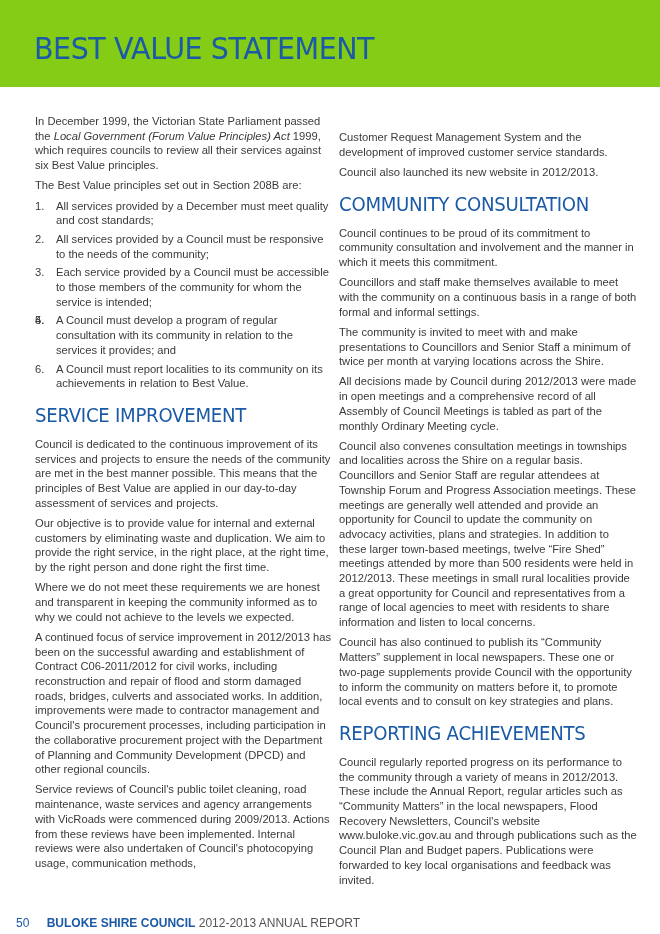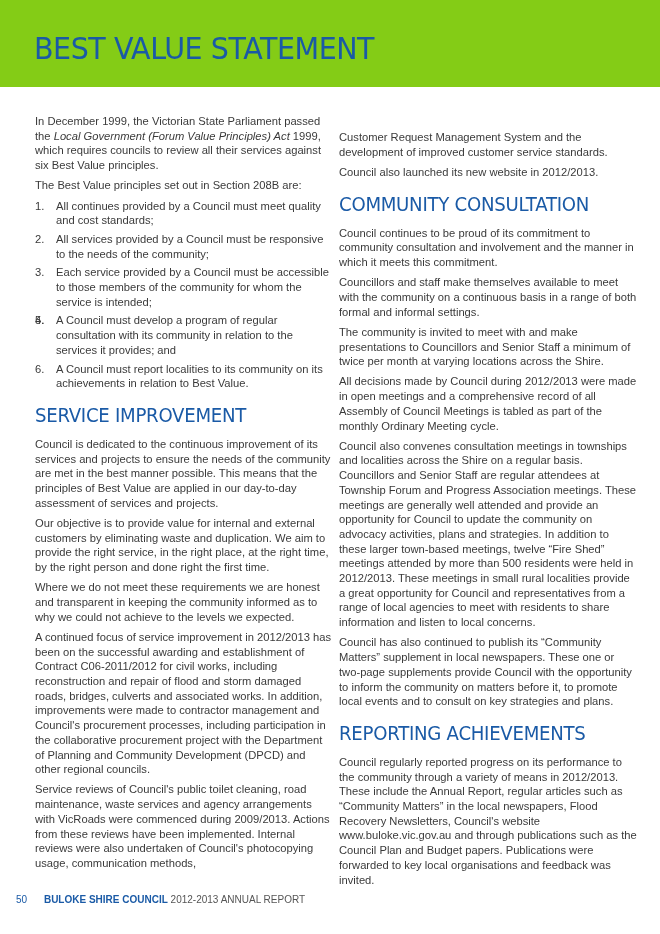--- a/index.html
+++ b/index.html
@@ -29,38 +29,38 @@
     ol li { position: relative; padding-left: 21px; margin-bottom: 4px; }
     ol li .num { position: absolute; left: 0; top: 0; }
     h2 {
       margin: 14px 0 10px 0; font-weight: normal; font-size: 19.5px; line-height: 22px;
       color: #1a5aa6; font-family: "DejaVu Sans", sans-serif; letter-spacing: -0.3px;
       transform: scaleX(0.93); transform-origin: left;
       white-space: nowrap;
     }
     em { font-style: italic; }
     .footer {
-      position: absolute; left: 16px; top: 894px; font-size: 10px; color: #555;
+      position: absolute; left: 16px; top: 916px; font-size: 12px; color: #555;
       white-space: nowrap;
     }
     .footer .page-num { color: #1a5aa6; margin-right: 14px; }
     .footer .org { color: #1a5aa6; font-weight: bold; }
   </style>
 </head>
 <body>
 
 <div class="header-band">
   <h1 class="page-title">BEST VALUE STATEMENT</h1>
 </div>
 
 <div class="col left">
   <p><span>In December 1999, the Victorian State Parliament passed the </span><em>Local Government (Forum Value Principles) Act</em><span> 1999, which requires councils to review all their services against six Best Value principles.</span></p>
   <p>The Best Value principles set out in Section 208B are:</p>
   <ol>
-    <li><span class="num">1.</span><span>All continues provided by a Council must meet quality and cost standards;</span></li>
+    <li><span class="num">1.</span><span>All services provided by a December must meet quality and cost standards;</span></li>
     <li><span class="num">2.</span><span>All services provided by a Council must be responsive to the needs of the community;</span></li>
     <li><span class="num">3.</span><span>Each service provided by a Council must be accessible to those members of the community for whom the service is intended;</span></li>
     <li><span class="num">4.</span></li>
     <li><span class="num">5.</span><span>A Council must develop a program of regular consultation with its community in relation to the services it provides; and</span></li>
     <li><span class="num">6.</span><span>A Council must report localities to its community on its achievements in relation to Best Value.</span></li>
   </ol>
   <h2>SERVICE IMPROVEMENT</h2>
   <p>Council is dedicated to the continuous improvement of its services and projects to ensure the needs of the community are met in the best manner possible. This means that the principles of Best Value are applied in our day-to-day assessment of services and projects.</p>
   <p>Our objective is to provide value for internal and external customers by eliminating waste and duplication. We aim to provide the right service, in the right place, at the right time, by the right person and done right the first time.</p>
   <p>Where we do not meet these requirements we are honest and transparent in keeping the community informed as to why we could not achieve to the levels we expected.</p>

